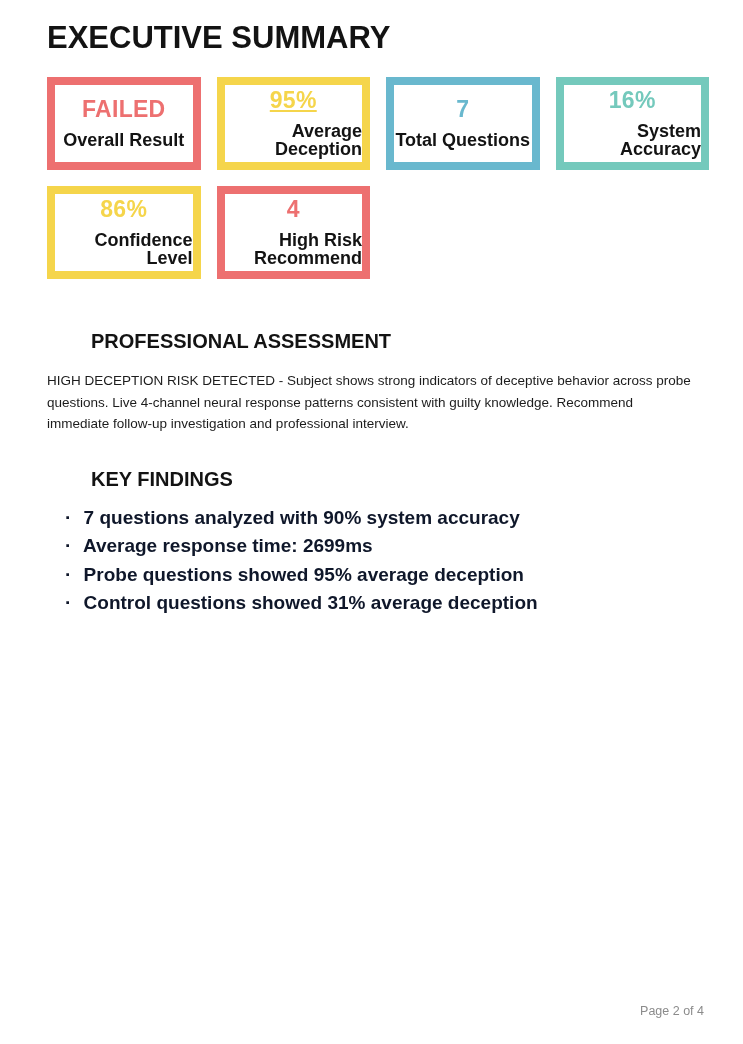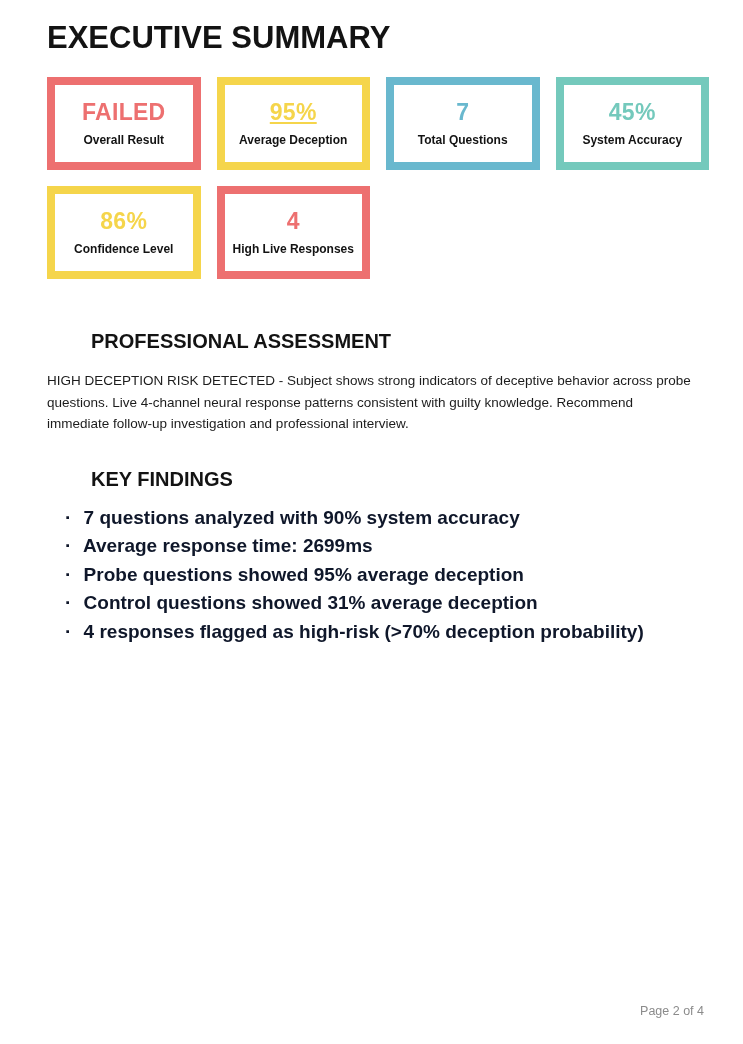--- a/index.html
+++ b/index.html
@@ -40,21 +40,21 @@
     justify-content: center;
     gap: 10px;
   }
   .card-value {
     font-size: 23px;
     font-weight: 700;
     line-height: 1;
     letter-spacing: 0.3px;
   }
   .card-label {
-    font-size: 12px;
+    font-size: 18px;
     font-weight: 700;
     line-height: 1;
     color: #131313;
     text-align: right;
   }
   .heading {
     margin-top: 50px;
     font-size: 20px;
     line-height: 24px;
     font-weight: 700;
@@ -106,32 +106,32 @@
     <div class="card-value" style="color: rgb(245, 213, 75); text-decoration: underline;">95%</div>
     <div class="card-label">Average Deception</div>
   </div>
 
   <div class="card" style="border-color: rgb(105, 184, 206);">
     <div class="card-value" style="color: rgb(105, 184, 206);">7</div>
     <div class="card-label">Total Questions</div>
   </div>
 
   <div class="card" style="border-color: rgb(116, 201, 188);">
-    <div class="card-value" style="color: rgb(116, 201, 188);">45%</div>
+    <div class="card-value" style="color: rgb(116, 201, 188);">16%</div>
     <div class="card-label">System Accuracy</div>
   </div>
 
   <div class="card" style="border-color: rgb(245, 213, 75);">
     <div class="card-value" style="color: rgb(245, 213, 75);">86%</div>
     <div class="card-label">Confidence Level</div>
   </div>
 
   <div class="card" style="border-color: rgb(237, 112, 112);">
     <div class="card-value" style="color: rgb(237, 112, 112);">4</div>
-    <div class="card-label">High Live Responses</div>
+    <div class="card-label">High Risk Recommend</div>
   </div>
 </div>
 
   <section>
     <h2 class="heading">PROFESSIONAL ASSESSMENT</h2>
     <p class="body-text">HIGH DECEPTION RISK DETECTED - Subject shows strong indicators of deceptive behavior across probe questions. Live 4-channel neural response patterns consistent with guilty knowledge. Recommend immediate follow-up investigation and professional interview.</p>
   </section>
 
   <section>
     <h2 class="heading kf">KEY FINDINGS</h2>
@@ -149,22 +149,18 @@
   <li class="finding">
     <span class="bullet">·</span>
     <span class="finding-text">Probe questions showed 95% average deception</span>
   </li>
 
   <li class="finding">
     <span class="bullet">·</span>
     <span class="finding-text">Control questions showed 31% average deception</span>
   </li>
 
-  <li class="finding">
-    <span class="bullet">·</span>
-    <span class="finding-text">4 responses flagged as high-risk (&gt;70% deception probability)</span>
-  </li>
 </ul>
   </section>
 
   <div class="footer">Page 2 of 4</div>
 
 </div>
 
 </body></html>

